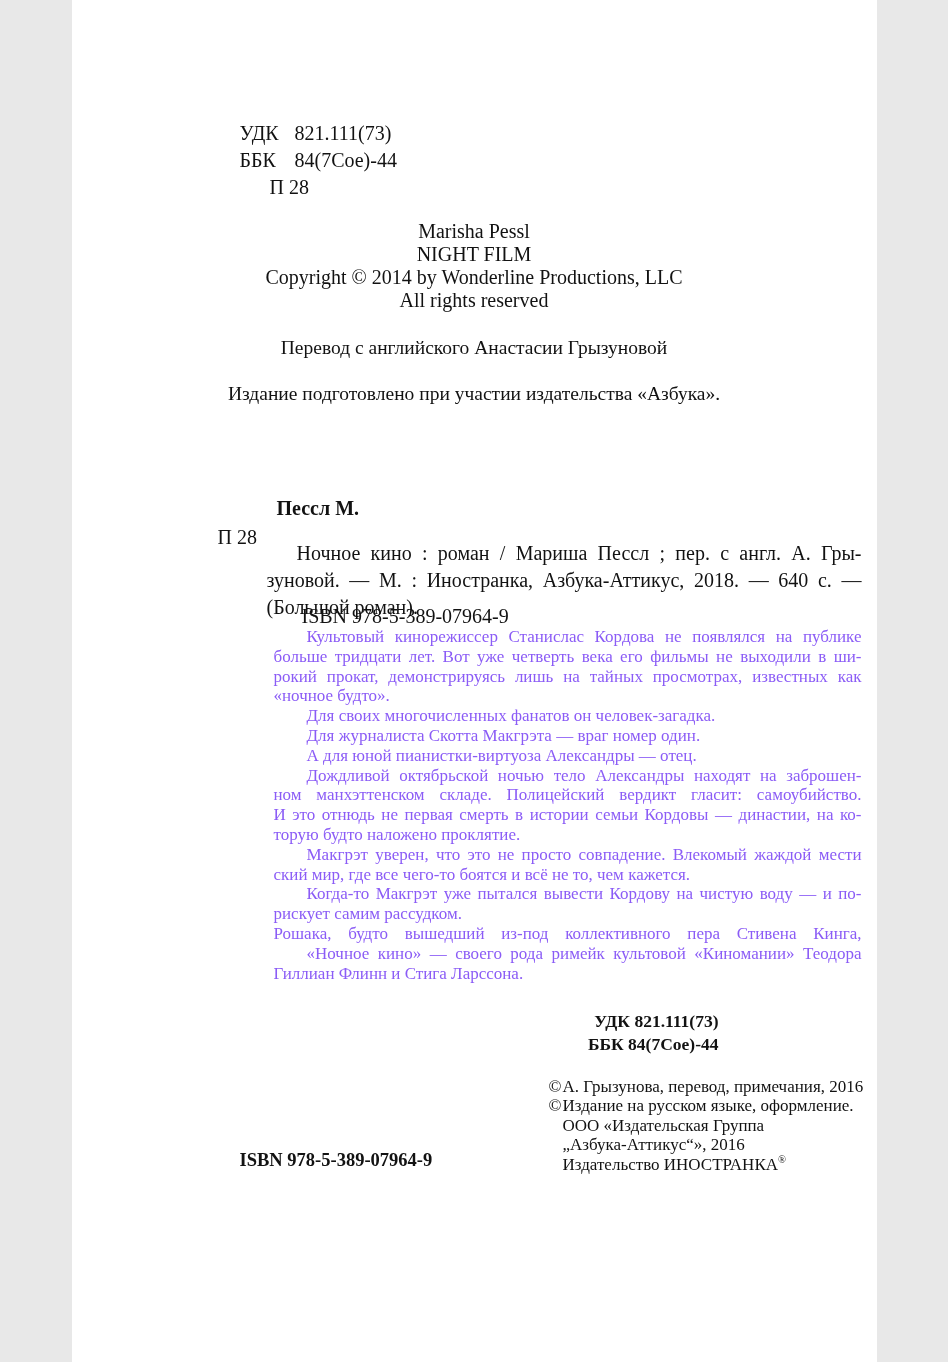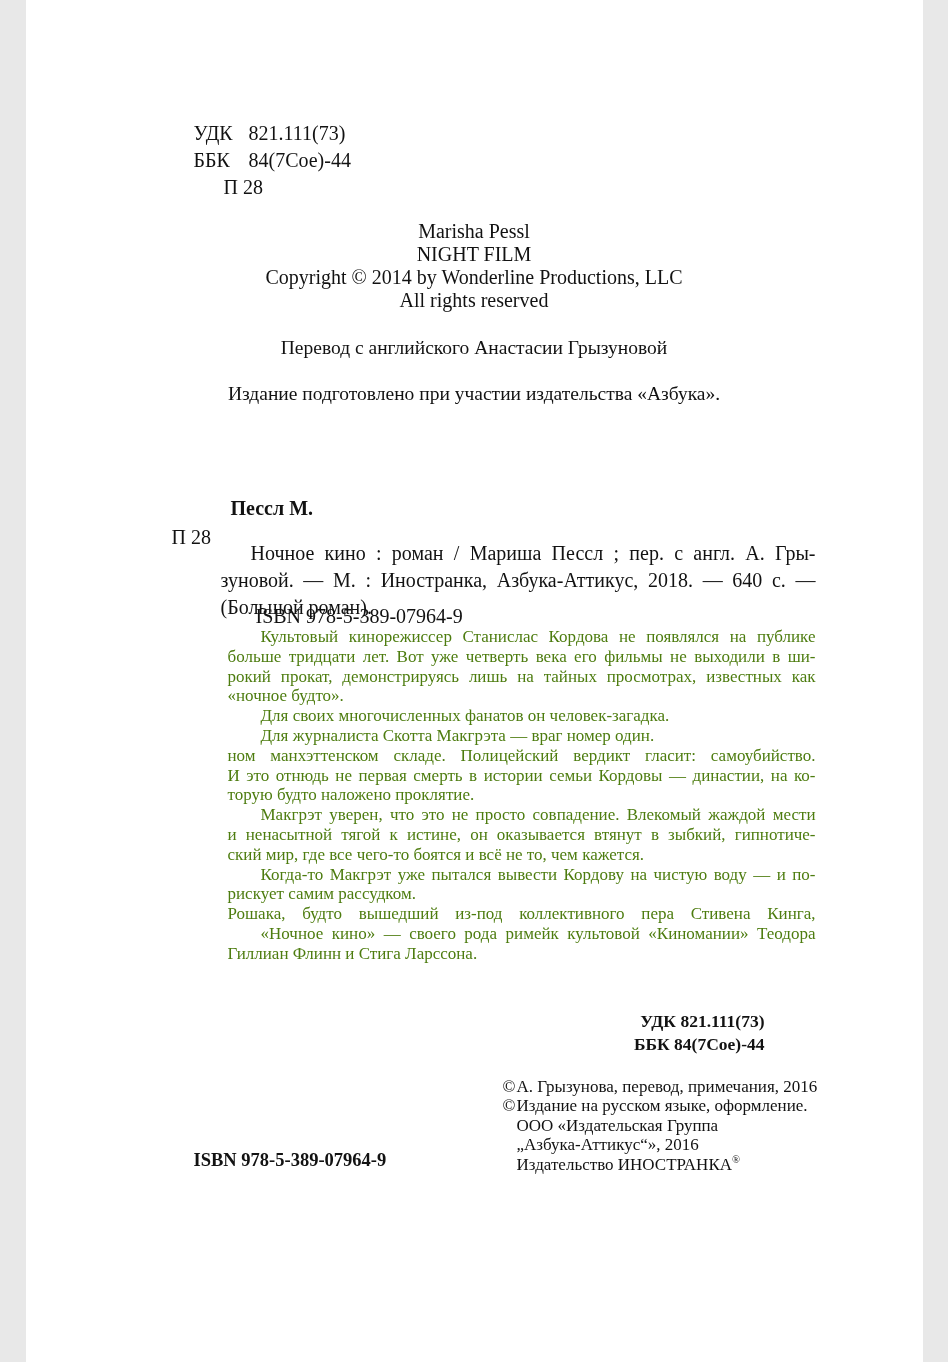--- a/index.html
+++ b/index.html
@@ -3,21 +3,21 @@
 <meta charset="utf-8">
 <title>Imprint page</title>
 <style>
   html, body { margin: 0; padding: 0; }
   body {
     background: #e8e8e8;
     font-family: "Liberation Serif", "DejaVu Serif", serif;
   }
   .page {
     position: relative;
-    width: 897px;
+    width: 805px;
     height: 1362px;
     margin: 0 auto;
     background: #ffffff;
     color: #121212;
     overflow: hidden;
   }
   .abs { position: absolute; }
 
   
   .udk-top { left: 168px; top: 120px; font-size: 20px; line-height: 27px; }
@@ -34,21 +34,21 @@
 
   
   .bib-author { left: 205px; top: 497px; font-size: 20px; font-weight: bold; }
   .bib-record { left: 195px; top: 524px; width: 595px;
                 font-size: 20px; line-height: 27px; }
   .bib-code { position: absolute; left: -49px; top: 0; }
   .bib-isbn { left: 230px; top: 605px; font-size: 20px; }
 
   
   .annotation { left: 202px; top: 627px; width: 588px;
-                font-size: 17px; line-height: 19.8px; color: #4d7c0f; }
+                font-size: 17px; line-height: 19.8px; color: #8b5cf6; }
   .jl { text-align: justify; text-align-last: justify; }
   .ind { text-indent: 33px; }
   .bind { text-indent: 30px; margin-top: 16px; }
 
   
   .udk-bottom { right: 158px; top: 1010px; text-align: right;
                 font-size: 17.5px; line-height: 23px; font-weight: bold; }
 
   
   .copyright { left: 477px; top: 1077px; font-size: 17px; line-height: 19.4px; }
@@ -93,27 +93,28 @@
   <div class="abs bib-isbn">ISBN 978-5-389-07964-9</div>
 
   <div class="abs annotation">
     <div class="jl ind">Культовый кинорежиссер Станислас Кордова не появлялся на публике</div>
     <div class="jl">больше тридцати лет. Вот уже четверть века его фильмы не выходили в ши-</div>
     <div class="jl">рокий прокат, демонстрируясь лишь на тайных просмотрах, известных как</div>
     <div>«ночное будто».</div>
 
     <div class="ind">Для своих многочисленных фанатов он человек-загадка.</div>
     <div class="ind">Для журналиста Скотта Макгрэта — враг номер один.</div>
+    <div class="ind">А для юной пианистки-виртуоза Александры — отец.</div>
 
+    <div class="jl ind">Дождливой октябрьской ночью тело Александры находят на заброшен-</div>
     <div class="jl">ном манхэттенском складе. Полицейский вердикт гласит: самоубийство.</div>
     <div class="jl">И это отнюдь не первая смерть в истории семьи Кордовы — династии, на ко-</div>
     <div>торую будто наложено проклятие.</div>
 
     <div class="jl ind">Макгрэт уверен, что это не просто совпадение. Влекомый жаждой мести</div>
-    <div class="jl">и ненасытной тягой к истине, он оказывается втянут в зыбкий, гипнотиче-</div>
     <div>ский мир, где все чего-то боятся и всё не то, чем кажется.</div>
 
     <div class="jl ind">Когда-то Макгрэт уже пытался вывести Кордову на чистую воду — и по-</div>
     <div>рискует самим рассудком.</div>
 
     <div class="jl">Рошака, будто вышедший из-под коллективного пера Стивена Кинга,</div>
     <div class="jl ind">«Ночное кино» — своего рода римейк культовой «Киномании» Теодора</div>
     <div>Гиллиан Флинн и Стига Ларссона.</div>
   </div>
 

